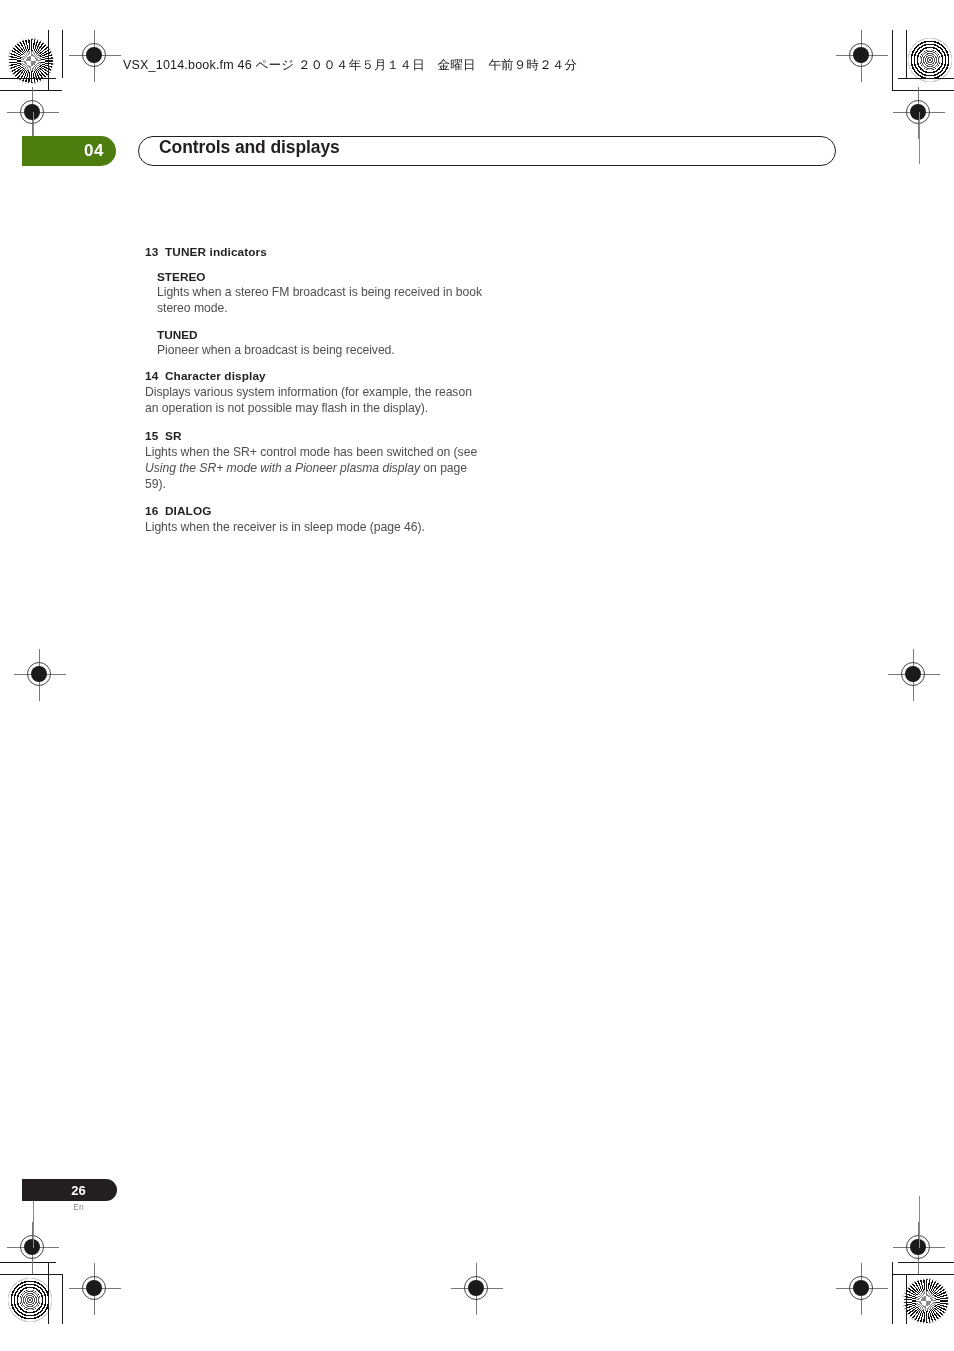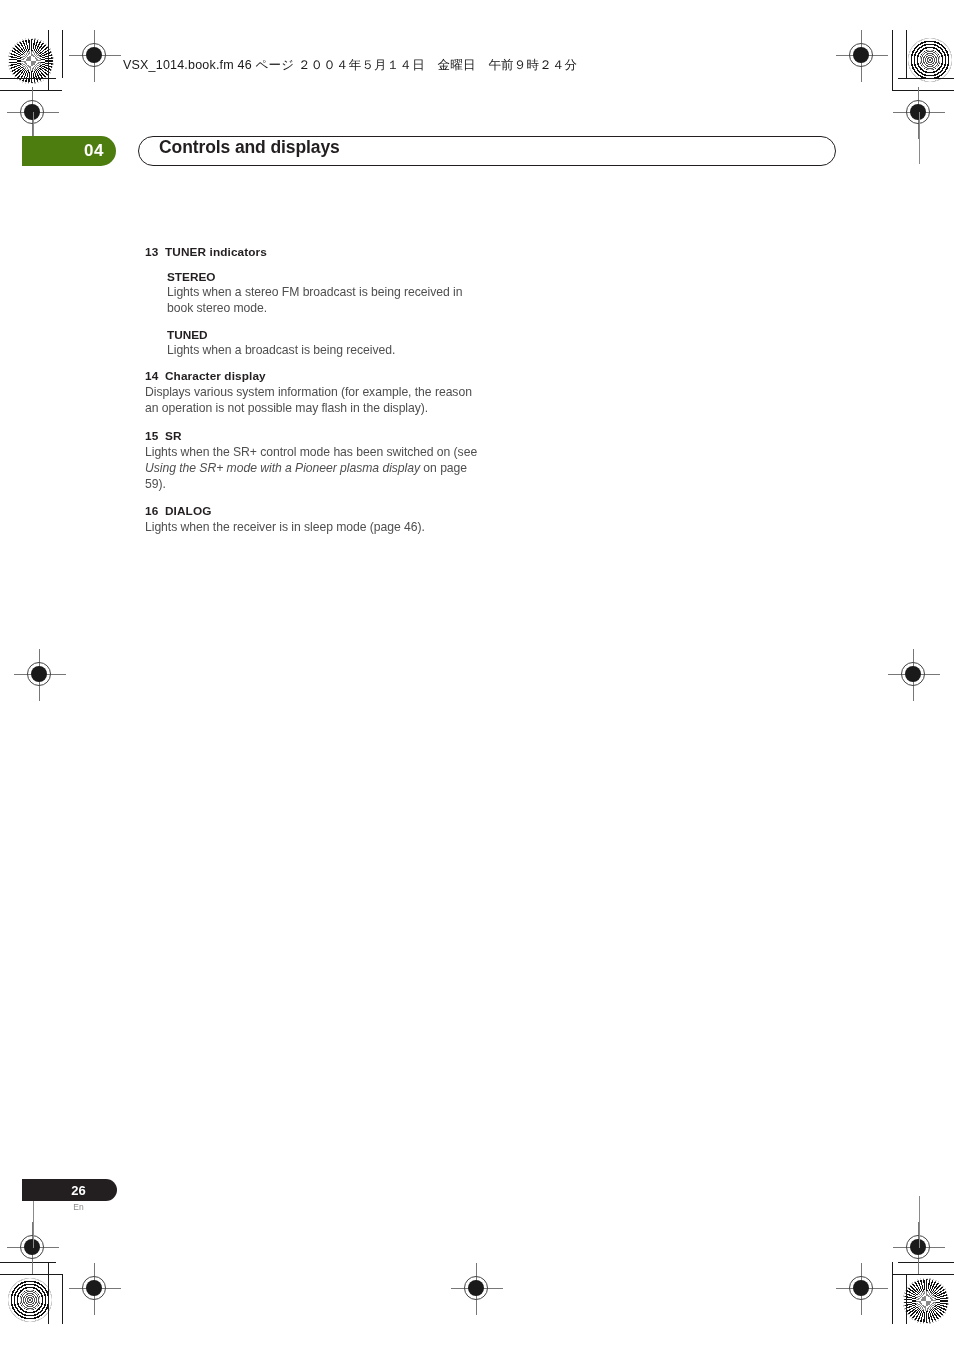--- a/index.html
+++ b/index.html
@@ -164,21 +164,21 @@
     line-height: 15.8px;
     color: #4f4f4f;
     margin: 0;
     letter-spacing: -0.05px;
   }
   .item-body b { color: #231f20; font-weight: bold; }
   .item-body i { font-style: italic; }
   .block { margin-bottom: 12px; }
   .block.tight { margin-bottom: 11px; }
   .sub {
-    margin-left: 22px;
+    margin-left: 12px;
     margin-bottom: 11px;
   }
   .sub-head {
     font-size: 11.8px;
     font-weight: bold;
     color: #231f20;
     margin: 0 0 1px 0;
   }
 
   
@@ -317,21 +317,21 @@
   </div>
 
   <div class="sub">
     <div class="sub-head">STEREO</div>
     <p class="item-body">Lights when a stereo FM broadcast is being received in book stereo mode.</p>
   </div>
 
 
   <div class="sub">
     <div class="sub-head">TUNED</div>
-    <p class="item-body">Lights when a broadcast is being received.</p>
+    <p class="item-body">Pioneer when a broadcast is being received.</p>
   </div>
 
   <div class="block">
     <div class="item-head">
       <span class="num">14</span><span>Character display</span>
     </div>
     <p class="item-body">Displays various system information (for example, the reason an operation is not possible may flash in the display).</p>
   </div>
 
   <div class="block">

